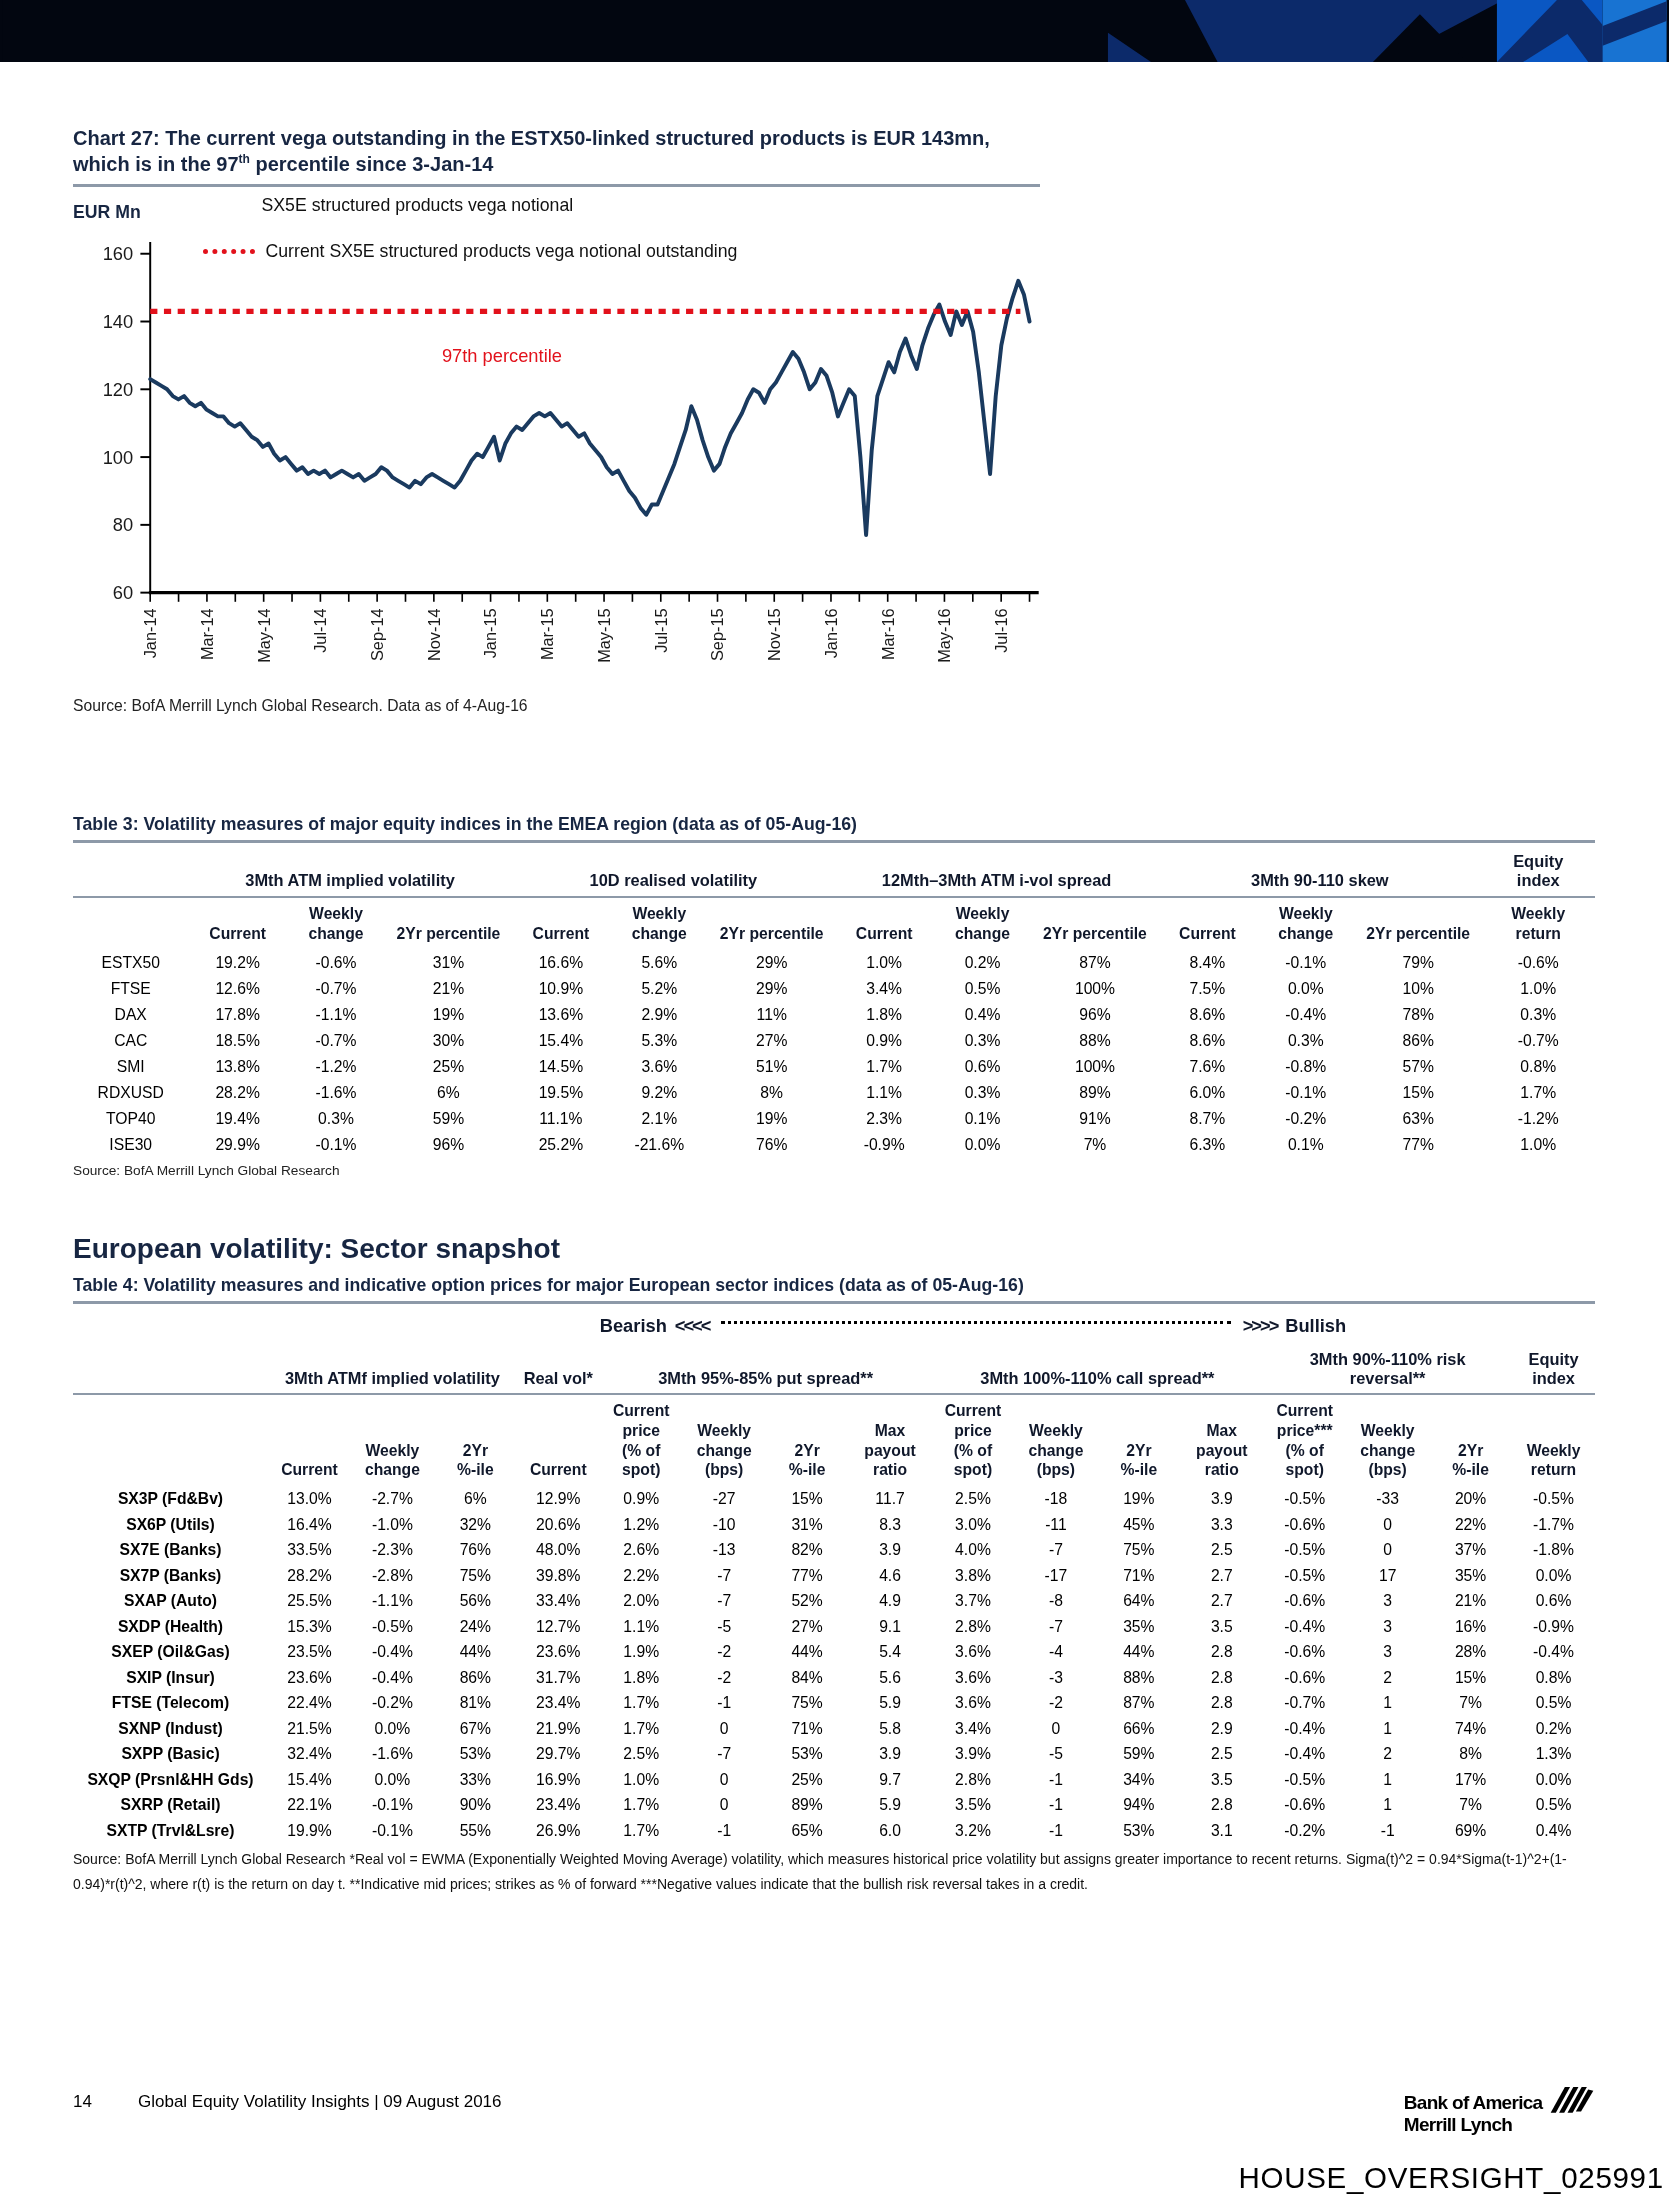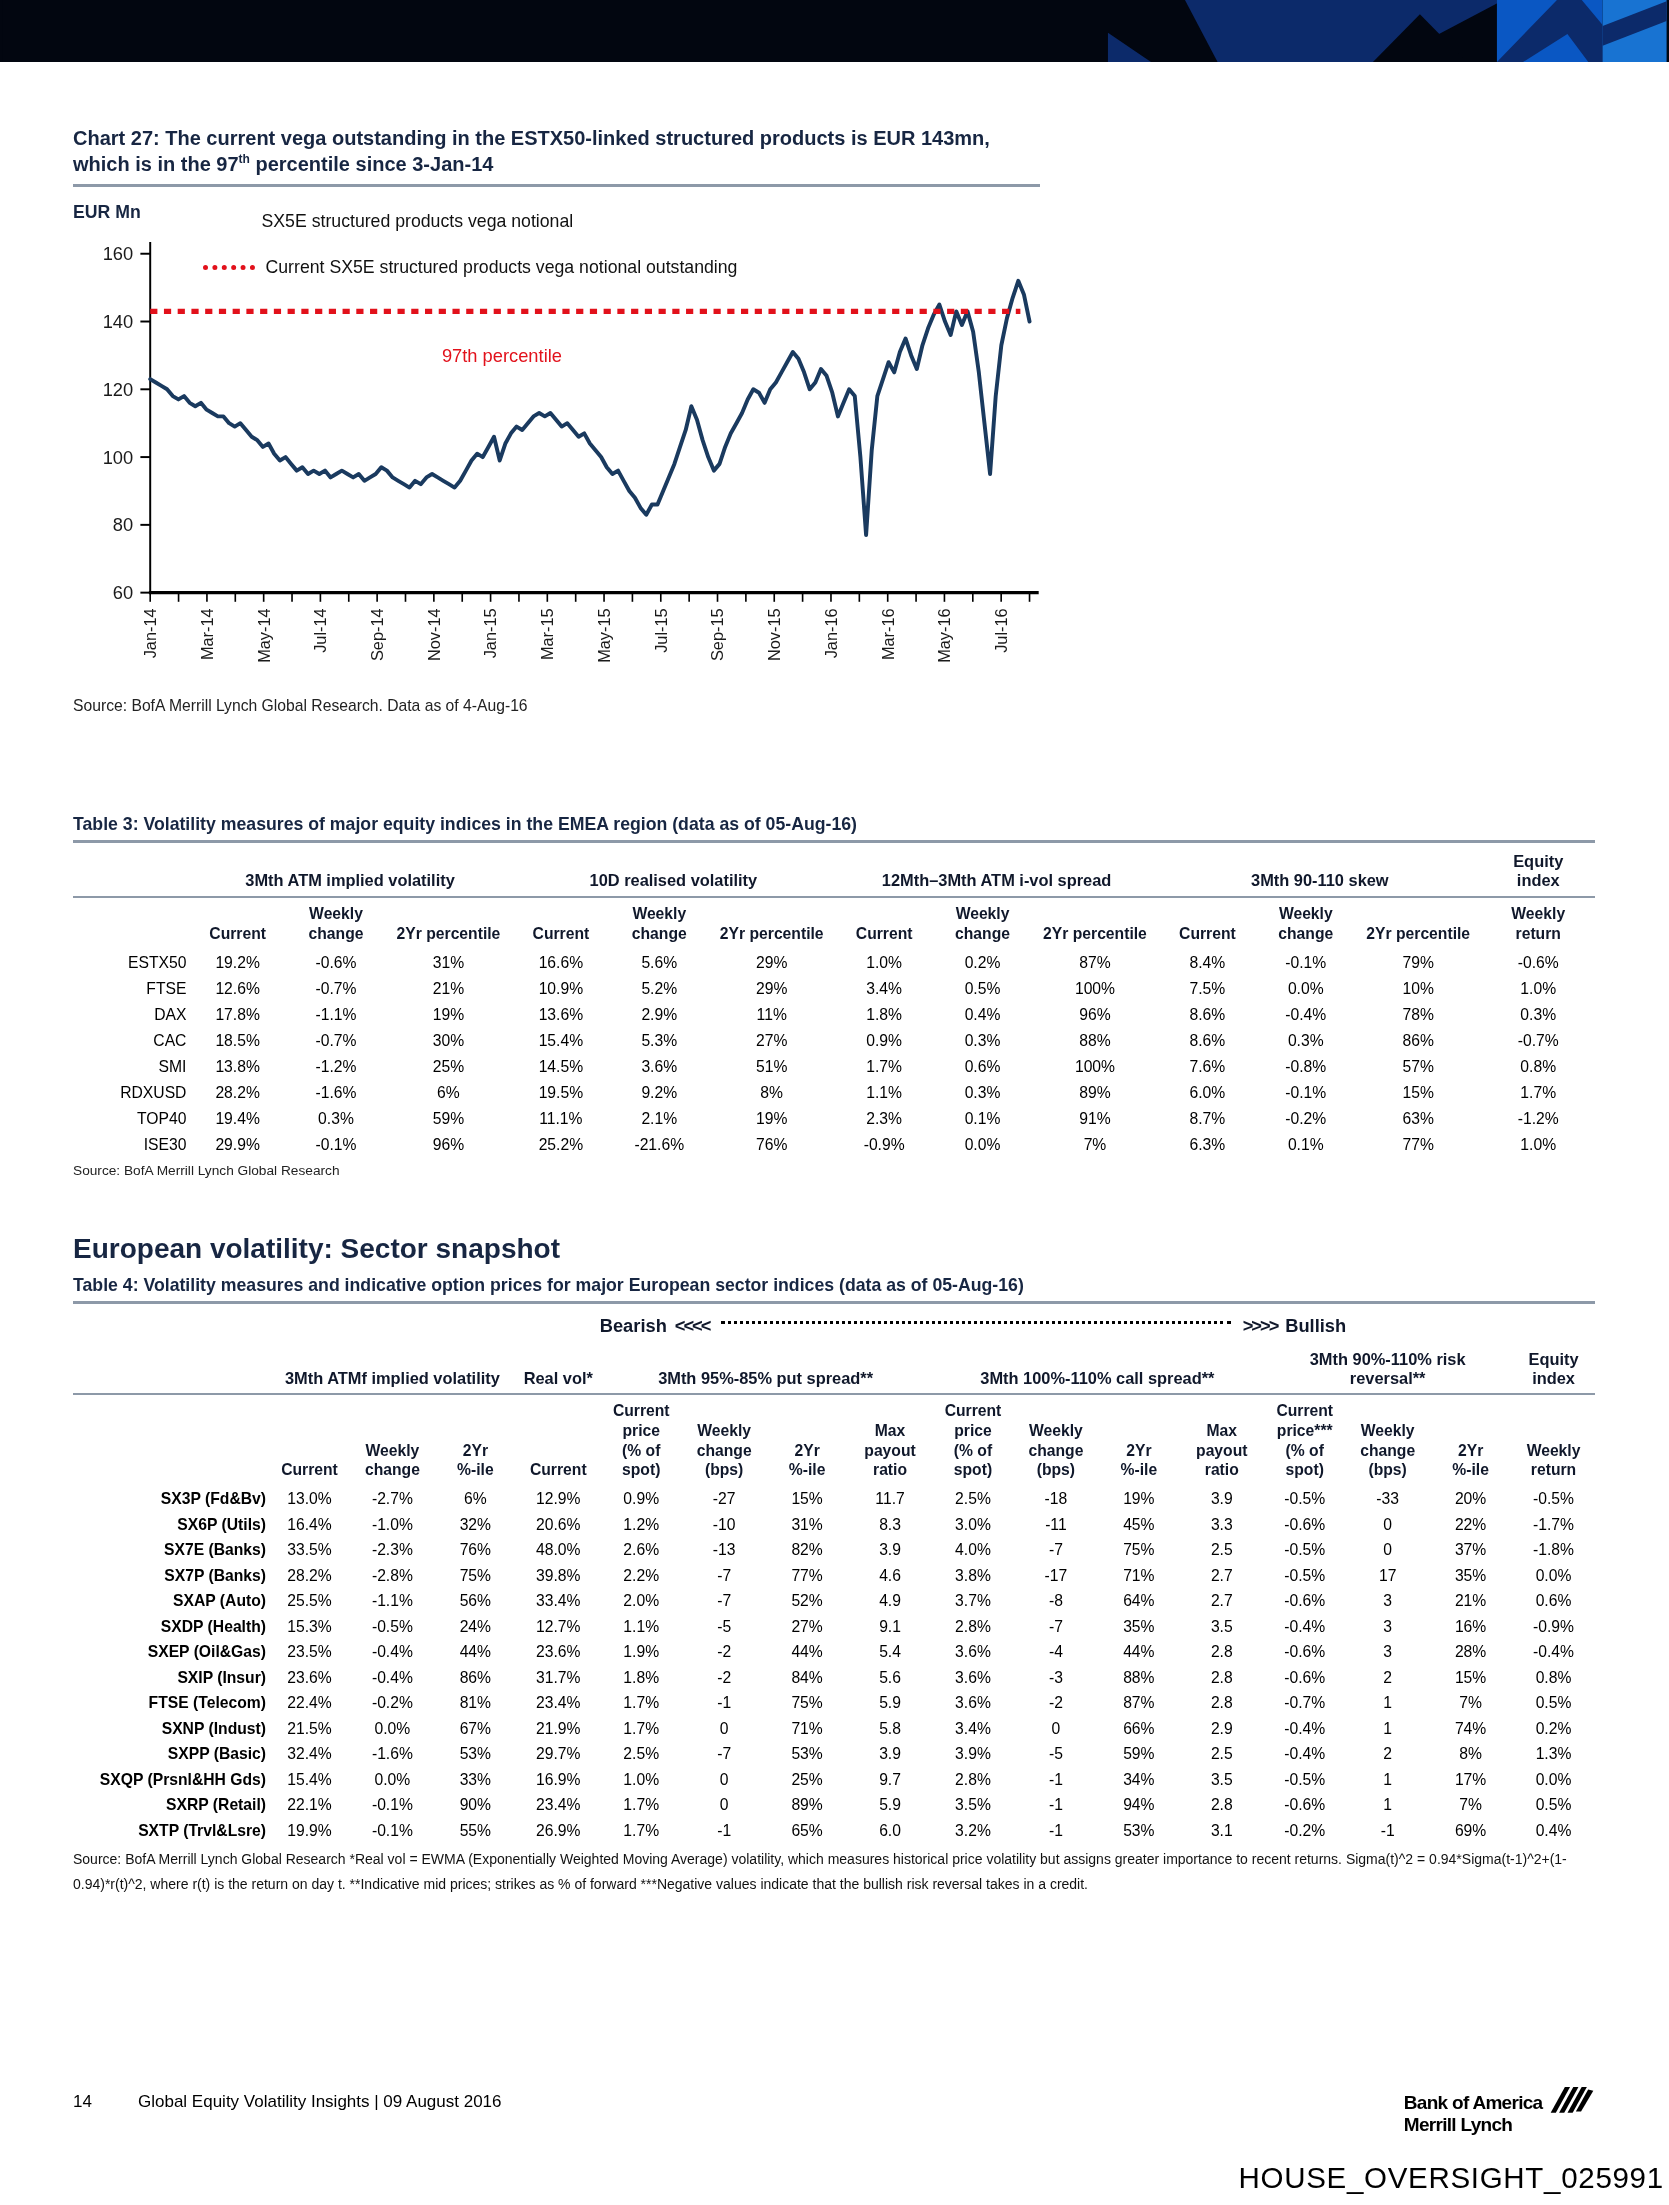--- a/index.html
+++ b/index.html
@@ -9,37 +9,37 @@
   }
   .abs{position:absolute;}
   
   .banner{top:0;left:0;width:1669px;height:62px;background:#020610;}
   
   .chart-sec{top:126px;left:73px;width:967px;}
   .chart-title{font-weight:bold;font-size:20px;line-height:1.28;color:#172642;}
   .title-rule{border:none;border-top:3.3px solid #8d99a8;margin:6.5px 0 0 0;}
   .chart-wrap{position:relative;margin-top:1.3px;}
   .unit-label{position:absolute;top:14.4px;left:0;font-weight:bold;font-size:17.7px;color:#172642;}
-  .legend{position:absolute;top:19px;left:130px;text-align:center;}
+  .legend{position:absolute;top:3px;left:130px;text-align:center;}
   .legend-item{display:flex;align-items:center;height:29px;margin-bottom:17px;}
   .legend-swatch-line{width:48px;height:5.2px;border-radius:2.6px;margin-right:10.5px;}
   .legend-swatch-dots{width:52px;height:0;border-top:5.9px dotted #e2111b;margin-right:10.5px;}
   .legend-label{font-size:17.7px;color:#111;}
   .ytick{font-size:28px;fill:#1a1a1a;}
   .xtick{font-size:25px;fill:#1a1a1a;}
   .refnote{font-size:28px;font-weight:normal;}
   .chart-source{font-size:15.7px;color:#222;margin-top:17px;}
   
   .tbl-sec{left:73px;width:1522px;}
   .tbl-title{font-weight:bold;font-size:17.7px;color:#172642;padding-bottom:5.2px;border-bottom:3.3px solid #8d99a8;}
   table{border-collapse:collapse;table-layout:fixed;width:100%;}
   th,td{font-size:15.7px;padding:2.6px 2px;text-align:center;}
   tr.grp-row th{font-weight:bold;vertical-align:bottom;white-space:pre-line;border-bottom:2.6px solid #8d99a8;font-size:16.4px;color:#10182b;padding-top:9.2px;padding-bottom:5.2px;}
   tr.sub-row th{font-weight:bold;vertical-align:bottom;white-space:pre-line;line-height:1.25;padding:6.5px 2px 6.5px;color:#10182b;}
-  tbody th{text-align:right;font-weight:normal;white-space:nowrap;overflow:hidden;}
+  tbody th{text-align:center;font-weight:normal;white-space:nowrap;overflow:hidden;}
   tbody td{white-space:nowrap;}
   tbody tr{height:26px;}
   .t4 tbody th{font-weight:bold;}
   .t4 tbody tr{height:25.5px;}
   tr.bb-row th{border:none;padding:10.5px 0 3.9px;vertical-align:middle;margin-top:14px;}
   .bbflex{display:flex;align-items:center;font-weight:bold;font-size:18.3px;color:#10182b;}
   .bb-word{flex:0 0 auto;}
   .bb-arrows{flex:0 0 auto;letter-spacing:-2px;margin:0 7.9px;}
   .dashline{flex:1 1 auto;border-bottom:3.9px dotted #000;margin:0 3.9px 6.5px 3.9px;}
   .tbl-source{font-size:13.7px;color:#222;margin-top:5px;}

